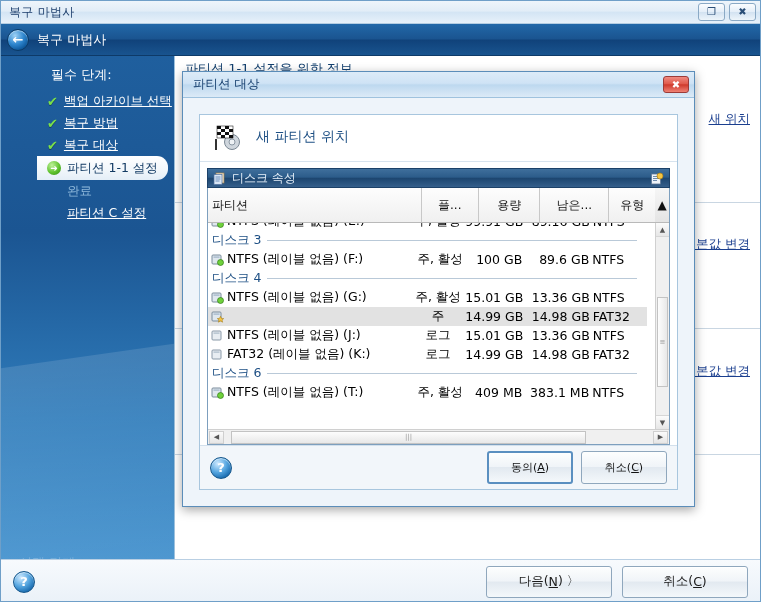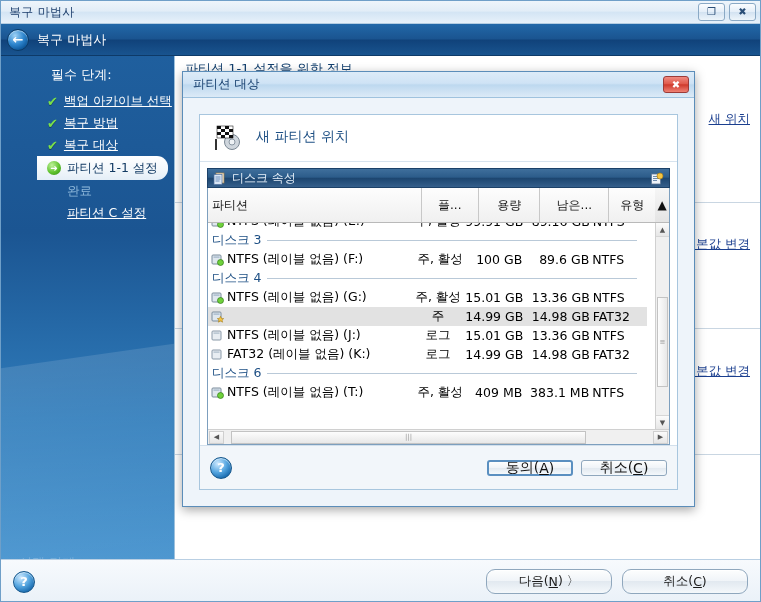--- a/index.html
+++ b/index.html
@@ -136,22 +136,22 @@
   .help-circle{
     width:22px;height:22px;border-radius:50%;
     background:radial-gradient(circle at 34% 28%,#cfeaff 0%,#56a6e0 45%,#1a6cb0 78%,#11507f 100%);
     border:1px solid #15578c;
     color:#fff;font-size:13px;font-weight:bold;
     display:flex;align-items:center;justify-content:center;
     box-shadow:inset 0 1px 1px rgba(255,255,255,.6);
   }
   .footer-btns{ position:absolute; right:12px; display:flex; gap:10px; }
   .btn{
-    min-width:126px; height:25px;
-    border:1px solid #8fa7bd; border-radius:9px;
+    min-width:126px; height:32px;
+    border:1px solid #8fa7bd; border-radius:3px;
     background:linear-gradient(to bottom,#fdfefe 0%,#f0f4f8 47%,#e2e9f0 50%,#f4f8fb 100%);
     color:#1a1a1a; font-size:12.5px;
     display:flex;align-items:center;justify-content:center;
     box-shadow:0 1px 0 rgba(255,255,255,.8) inset;
   }
   .btn u{ text-decoration:underline; }
 
   
   #dialog{
     position:absolute; left:181px; top:70px;
@@ -290,24 +290,24 @@
   }
 
   .dlg-footer{
     height:44px; flex:none;
     display:flex; align-items:center; padding:0 10px;
     position:relative; background:#f2f6fa;
     border-top:1px solid #d3e0ec;
   }
   .dlg-footer-btns{ position:absolute; right:10px; display:flex; gap:8px; }
   .dbtn{
-    min-width:86px;height:16px;
+    min-width:86px;height:33px;
     border:1px solid #8fa7bd;border-radius:3px;
     background:linear-gradient(to bottom,#fdfefe 0%,#f0f4f8 47%,#e2e9f0 50%,#f4f8fb 100%);
-    font-size:14px; color:#111;
+    font-size:11px; color:#111;
     display:flex;align-items:center;justify-content:center;text-align:center;
   }
   .dbtn.default{ border:2px solid #5a8fc0; }
 </style>
 </head>
 <body>
 
 <div id="app-window">
 
   <div id="titlebar">

